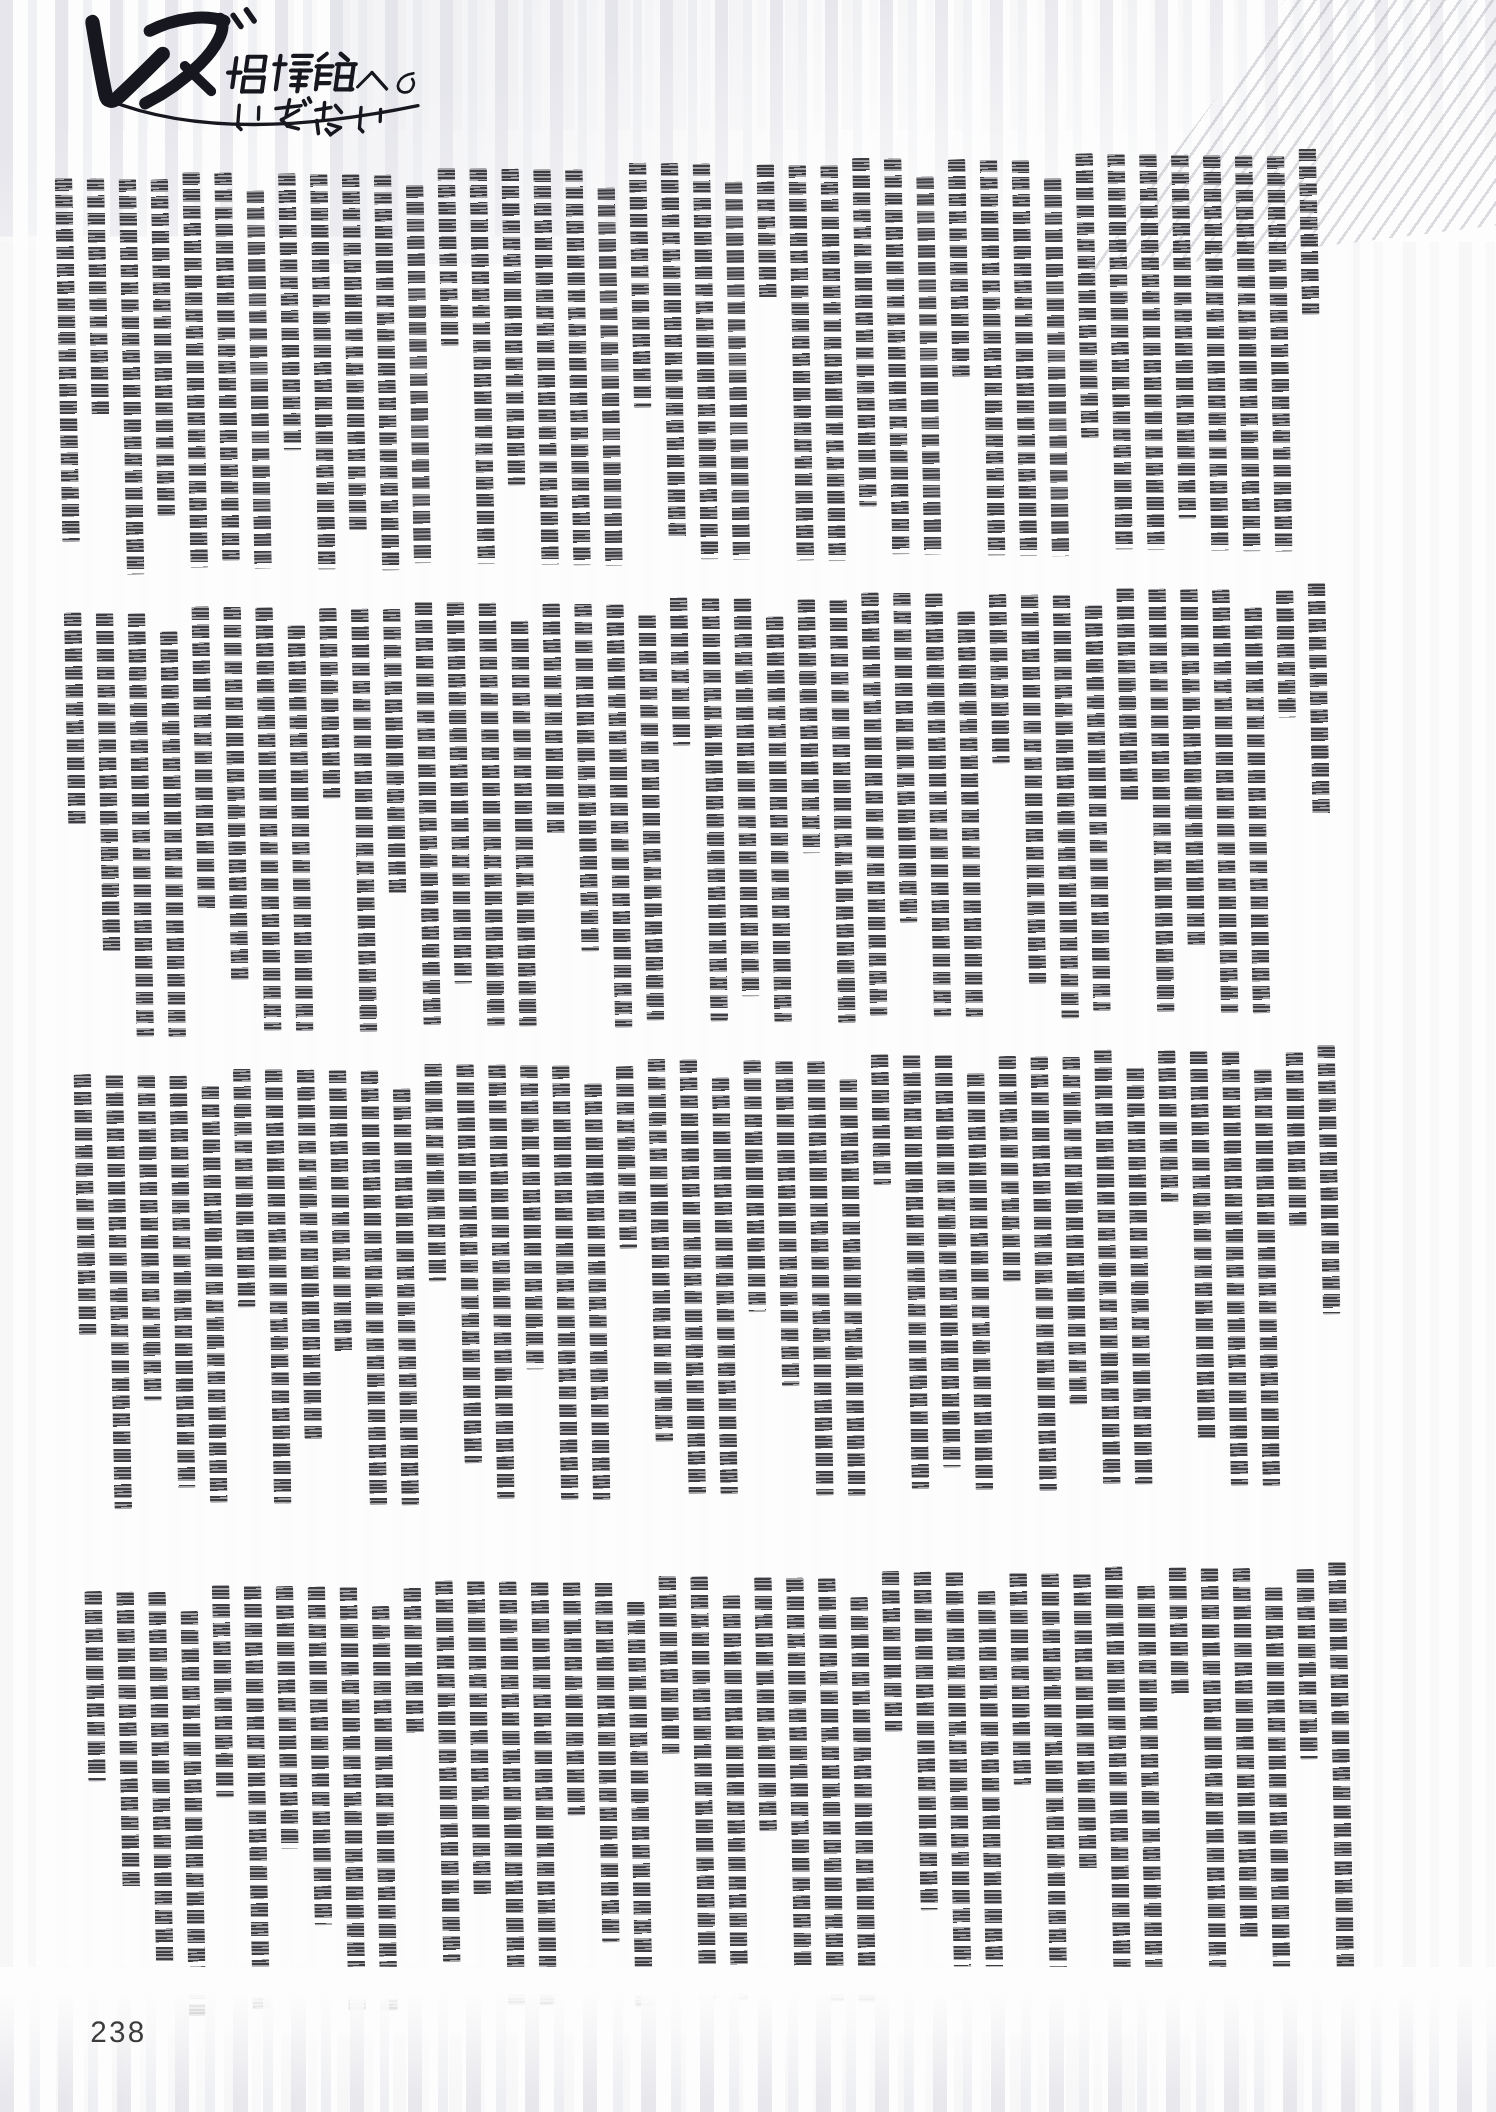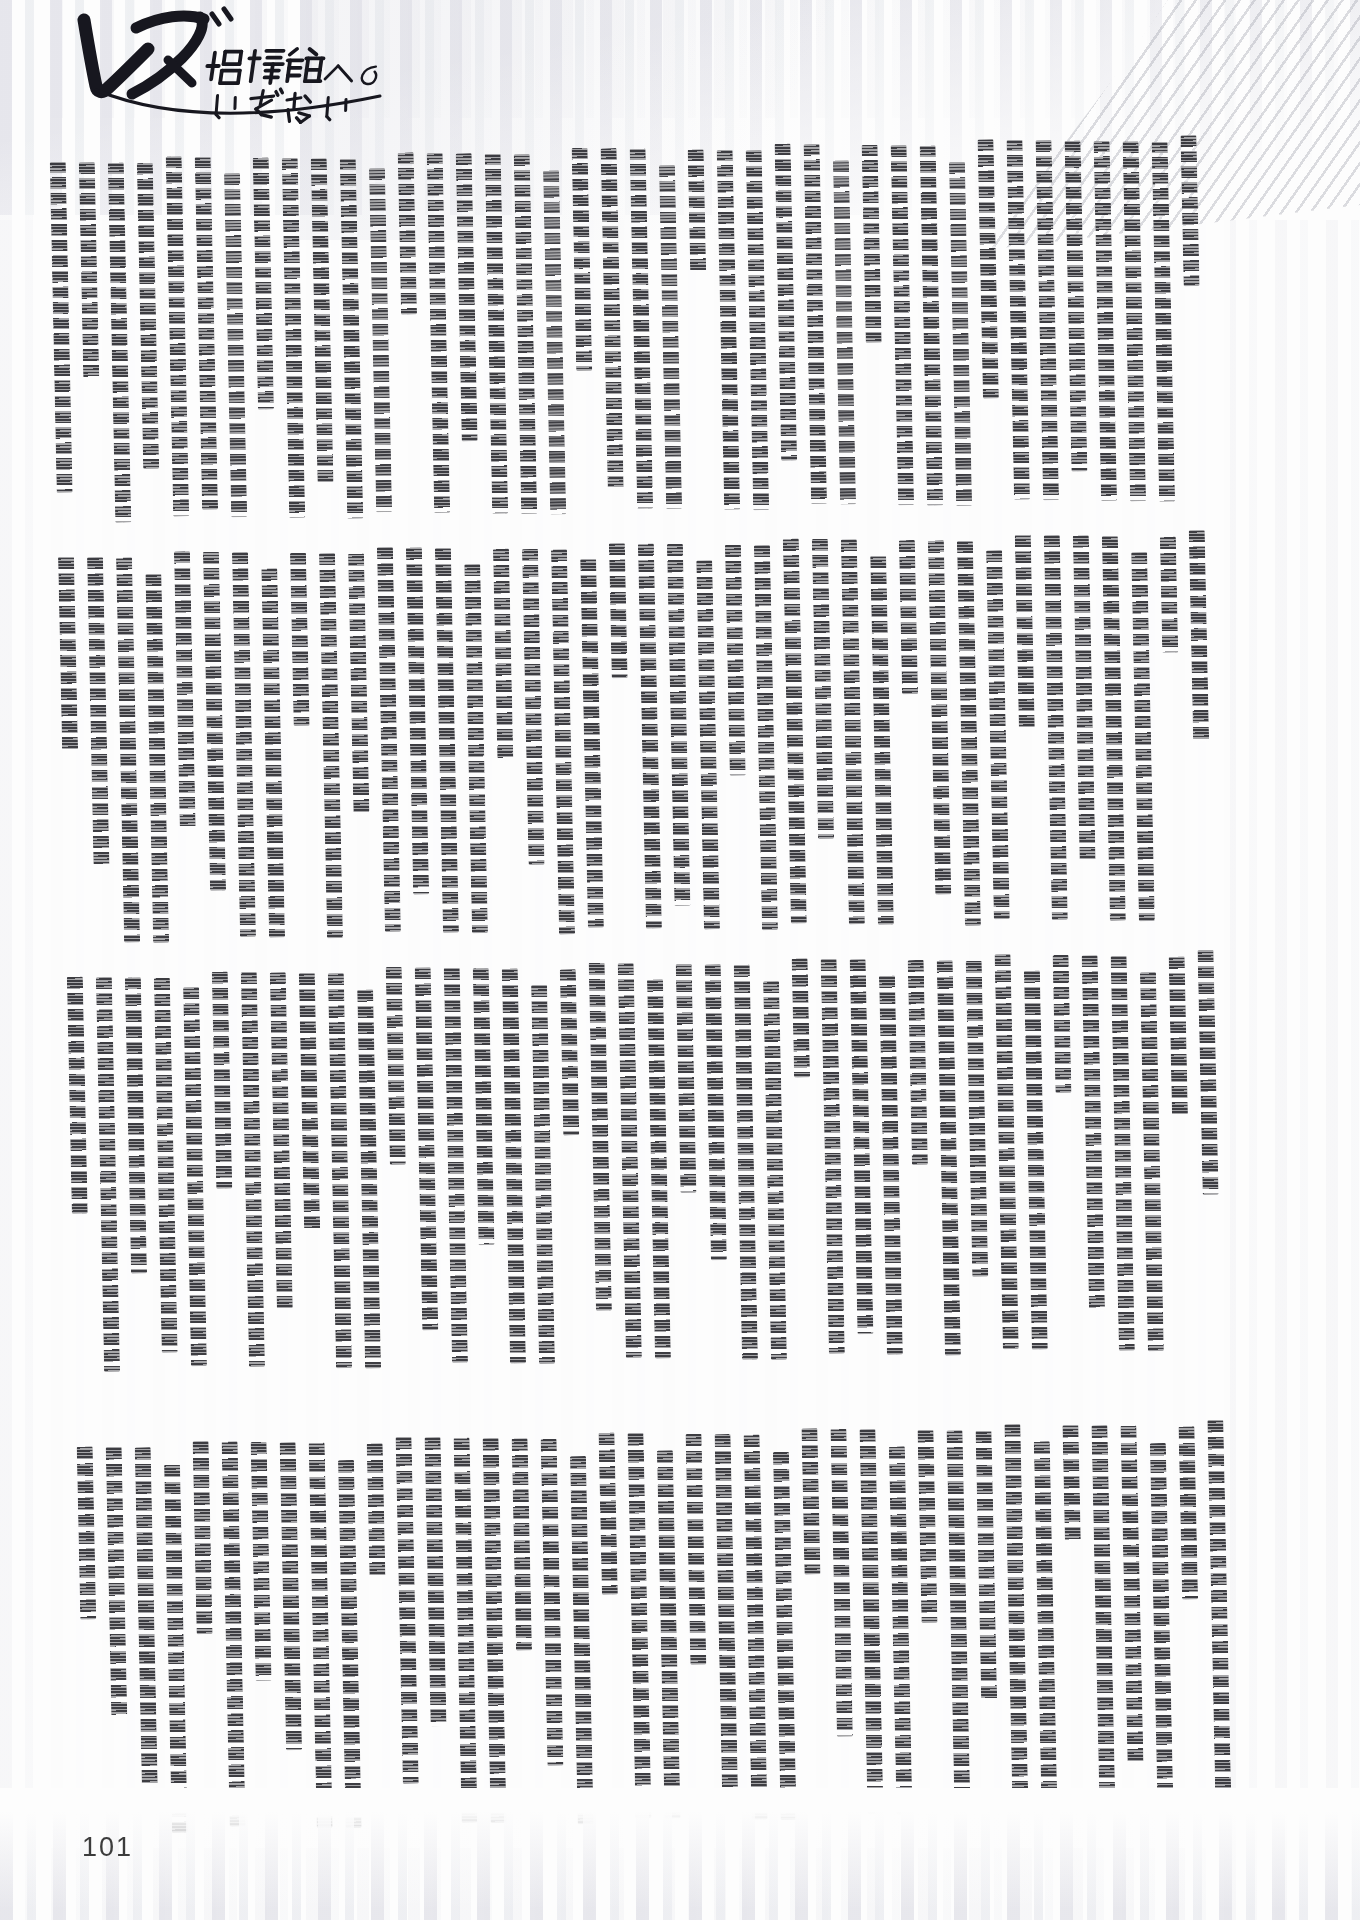--- a/index.html
+++ b/index.html
@@ -323,14 +323,14 @@
         <div class="col" style="right: 1044px; top: 20px; height: 368px; background-image: repeating-linear-gradient(0deg, rgba(253, 253, 253, 0.55) 0px, rgba(253, 253, 253, 0.55) 1.5px, rgba(253, 253, 253, 0) 1.5px, rgba(253, 253, 253, 0) 3.2px), repeating-linear-gradient(rgb(35, 35, 41) 0px, rgb(35, 35, 41) 12.6px, transparent 12.6px, transparent 17px);"></div>
         <div class="col" style="right: 1073px; top: 2px; height: 339px; background-image: repeating-linear-gradient(0deg, rgba(253, 253, 253, 0.55) 0px, rgba(253, 253, 253, 0.55) 1.5px, rgba(253, 253, 253, 0) 1.5px, rgba(253, 253, 253, 0) 3.2px), repeating-linear-gradient(rgb(35, 35, 41) 0px, rgb(35, 35, 41) 12.6px, transparent 12.6px, transparent 17px);"></div>
         <div class="col" style="right: 1102px; top: 1px; height: 270px; background-image: repeating-linear-gradient(0deg, rgba(253, 253, 253, 0.55) 0px, rgba(253, 253, 253, 0.55) 1.5px, rgba(253, 253, 253, 0) 1.5px, rgba(253, 253, 253, 0) 3.2px), repeating-linear-gradient(rgb(35, 35, 41) 0px, rgb(35, 35, 41) 12.6px, transparent 12.6px, transparent 17px);"></div>
         <div class="col" style="right: 1131px; top: 0px; height: 173px; background-image: repeating-linear-gradient(0deg, rgba(253, 253, 253, 0.55) 0px, rgba(253, 253, 253, 0.55) 1.5px, rgba(253, 253, 253, 0) 1.5px, rgba(253, 253, 253, 0) 3.2px), repeating-linear-gradient(rgb(35, 35, 41) 0px, rgb(35, 35, 41) 12.6px, transparent 12.6px, transparent 17px);"></div>
       </div>
     </div>
 
   <div class="stripes-bottom"></div>
   <div class="stripes-bottom-fade"></div>
 
-  <div class="page-number">101</div>
+  <div class="page-number">238</div>
 </div>
 
 </body></html>

